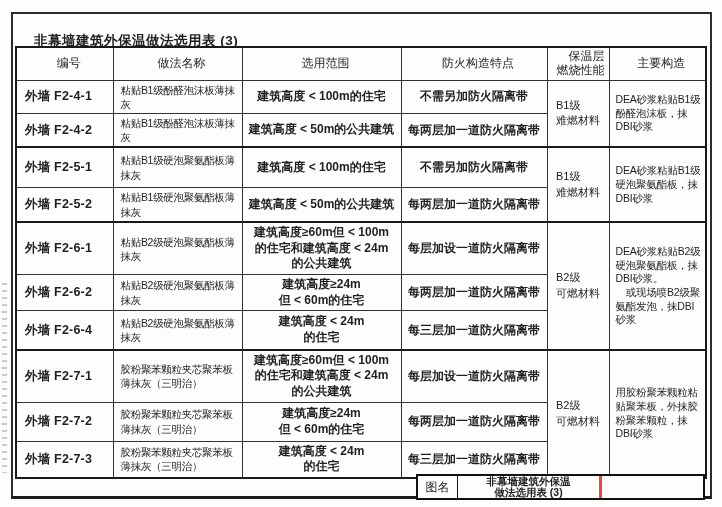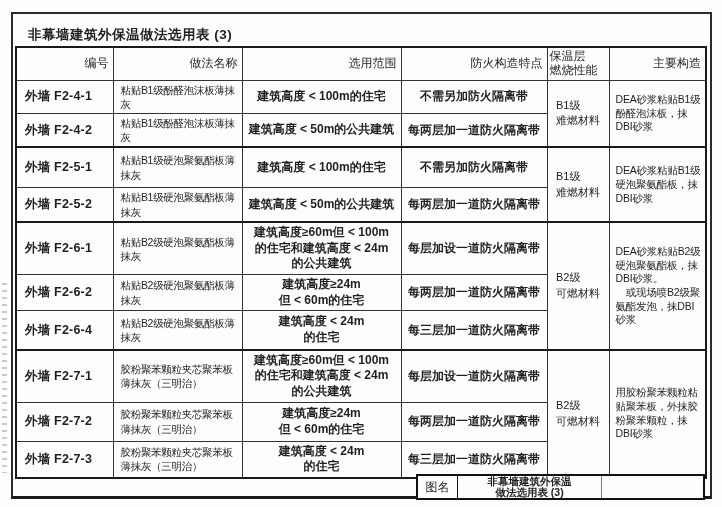--- a/index.html
+++ b/index.html
@@ -4,48 +4,48 @@
 <style>
   html,body{margin:0;padding:0;background:#ffffff;}
   body{width:722px;height:507px;position:relative;font-family:"Liberation Sans",sans-serif;color:#1f1f1f;}
   *{box-sizing:border-box;}
 
   .page{position:absolute;left:0;top:0;width:722px;height:507px;background:#fdfdfc;overflow:hidden;}
   .frame{position:absolute;left:11px;top:12px;width:701px;height:487px;border:2px solid #2b2b2b;border-bottom:3px solid #1c1c1c;}
   .bleed{position:absolute;left:2px;top:283px;width:5px;height:190px;opacity:.55;
          background:repeating-linear-gradient(180deg, rgba(70,70,70,.5) 0 2px, transparent 2px 7px);}
 
-  .doc-title{position:absolute;left:19px;top:17px;margin:9px;font-size:13.5px;font-weight:bold;letter-spacing:.5px;}
+  .doc-title{position:absolute;left:19px;top:17px;margin:15px;font-size:13.5px;font-weight:bold;letter-spacing:.5px;}
 
   table.main{position:absolute;left:15px;top:46px;width:690px;border-collapse:collapse;table-layout:fixed;
              border:2px solid #1a1a1a;background:transparent;}
   table.main th,table.main td{border:1px solid #333;padding:2px 4px;vertical-align:middle;overflow:hidden;}
   tr.hr{height:32px;}
   tr.r1{height:32px;} tr.r2{height:29px;}
   tr.r3{height:40px;} tr.r4{height:35px;}
   tr.r5{height:49px;} tr.r6{height:35px;} tr.r7{height:39px;}
   tr.r8{height:46px;} tr.r9{height:39px;} tr.r10{height:32px;}
   tr.gstart td{border-top:2px solid #1a1a1a;}
 
-  th{font-weight:normal;font-size:12px;text-align:right;padding-left:12px !important;white-space:pre-line;line-height:1.15;}
-  th.hc{text-align:left;padding-left:2px !important;}
+  th{font-weight:normal;font-size:12px;text-align:center;padding-left:12px !important;white-space:pre-line;line-height:1.15;}
+  th.hc{text-align:right;padding-left:2px !important;}
 
   td.c1{font-weight:bold;font-size:12.5px;padding-left:8px !important;white-space:nowrap;letter-spacing:.2px;}
   td.c2{font-size:10.5px;letter-spacing:-.3px;line-height:1.35;padding-left:7px !important;}
   td.c3{text-align:center;font-weight:bold;font-size:12px;line-height:1.3;}
   td.c3 span{display:inline-block;text-align:center;white-space:pre-line;}
   td.c4{text-align:center;font-weight:bold;font-size:12px;margin-left:13px;}
   td.c4 span{display:inline-block;text-align:left;white-space:pre-line;}
   td.c5{text-align:center;font-size:11px;line-height:1.45;}
   td.c5 span{display:inline-block;text-align:left;white-space:pre-line;}
   td.c6{font-size:10.5px;line-height:1.3;letter-spacing:-.2px;padding-left:6px !important;white-space:pre-line;}
 
   .tblock{position:absolute;left:416px;top:474px;width:289px;height:26px;border:2px solid #111;background:#fdfdfc;display:flex;}
   .tb-name{width:40px;border-right:1px solid #111;display:flex;align-items:center;justify-content:center;font-size:12px;}
-  .tb-title{width:144px;border-right:1px solid #ef4444;display:flex;align-items:center;justify-content:center;
+  .tb-title{width:144px;border-right:3px solid #ef4444;display:flex;align-items:center;justify-content:center;
             font-weight:bold;font-size:10.5px;line-height:1.05;white-space:pre-line;text-align:center;}
   .tb-meta{flex:1;display:grid;grid-template-columns:43px 1fr;grid-template-rows:1fr 1fr;}
   .tb-meta > div{display:flex;align-items:center;justify-content:center;}
   .tb-l{font-size:9px;border-right:1px solid #111;}
   .tb-l.top,.tb-v.top{border-bottom:1px solid #111;}
   .tb-v{font-size:11px;}
 </style>
 </head>
 <body>
 

